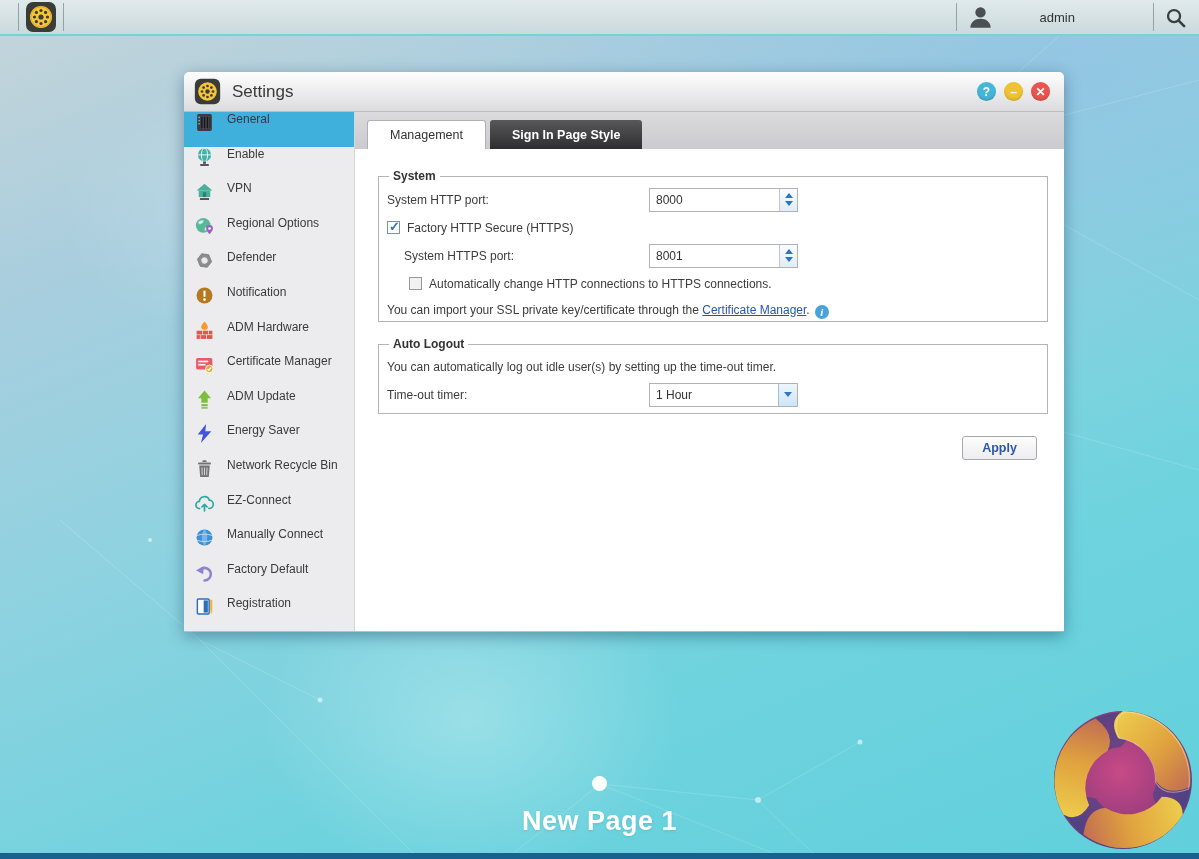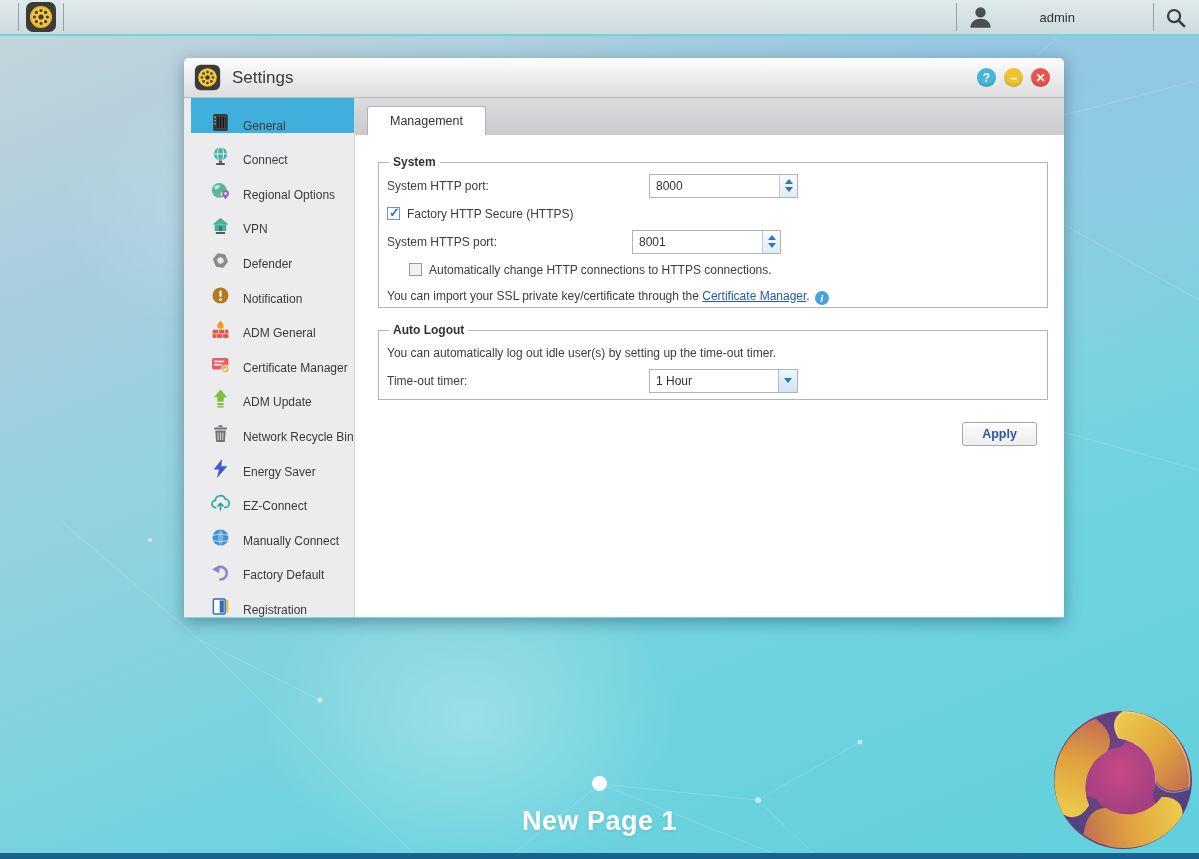--- a/index.html
+++ b/index.html
@@ -23,60 +23,60 @@
     background:linear-gradient(#e0eaeb,#ccdadd);
     border-bottom:2px solid #6fd5da; display:flex; align-items:center; z-index:30; }
   .tb-sep { width:1px; height:28px; background:#93a2a6; }
   .tb-appbtn { width:32px; height:32px; margin:0 6px; cursor:pointer; }
   .tb-right { margin-left:auto; display:flex; align-items:center; }
   .tb-user { display:flex; align-items:center; cursor:pointer; }
   .tb-username { font-size:13px; color:#333; margin-left:46px; margin-right:78px; }
   .tb-search { margin:0 12px 0 10px; cursor:pointer; display:flex; }
 
   
-  .window { position:absolute; left:184px; top:58px; width:880px; height:560px;
+  .window { position:absolute; left:184px; top:72px; width:880px; height:560px;
     border-radius:5px 5px 0 0; box-shadow:0 4px 16px rgba(0,40,70,.38); z-index:20; }
   .titlebar { height:40px; background:linear-gradient(#fefefe,#dcdcdf);
     border-radius:5px 5px 0 0; border-bottom:1px solid #bcbcc0;
     display:flex; align-items:center; padding:0 10px; }
   .window-title { font-size:17px; color:#3a3a3a; margin-left:11px; }
   .winbtns { margin-left:auto; display:flex; gap:8px; margin-right:4px; }
   .winbtn { width:19px; height:19px; border-radius:50%; color:#fff; font-size:12px;
     font-weight:bold; display:flex; align-items:center; justify-content:center;
     cursor:pointer; line-height:1; box-shadow:inset 0 -2px 2px rgba(0,0,0,.12); }
   .winbtn.help { background:#45b5d8; }
   .winbtn.min  { background:#eec231; }
   .winbtn.close{ background:#e9554e; }
 
   .window-body { display:flex; height:519px; }
   .sidebar { width:171px; background:#ececee; border-right:1px solid #d5d5d8;
     display:flex; flex-direction:column; }
-  .side-item { flex:1; display:flex; align-items:flex-end; padding-left:19px; gap:12px;
-    font-size:12px; color:#3a3a3e; cursor:pointer;margin-left:7px; }
+  .side-item { flex:1; display:flex; align-items:flex-start; padding-left:10px; gap:12px;
+    font-size:12px; color:#3a3a3e; cursor:pointer; }
   .side-item.selected { background:#3fafdc; }
   .side-item svg { width:21px; height:21px; flex:none; }
 
   .content { flex:1; display:flex; flex-direction:column; min-width:0; }
   .tabstrip { height:37px; background:linear-gradient(#dbdbde,#cbcbcf);
     display:flex; align-items:flex-end; padding-left:12px; }
   .tab { height:29px; display:flex; align-items:center; padding:0 22px;
     font-size:12.5px; cursor:pointer; border-radius:3px 3px 0 0; }
   .tab.active { background:#fff; color:#333; border:1px solid #b0b0b4; border-bottom:none; }
   .tab.dark { background:linear-gradient(#58585b,#2e2e30); color:#fff; font-weight:bold;
     margin-left:4px; }
   .panel { flex:1; background:#fff; padding:20px 20px 0 23px; position:relative; }
 
   fieldset { border:1px solid #b4b4b8; padding:2px 8px 0; width:670px; }
   legend { font-size:12px; font-weight:bold; color:#333; padding:0 4px; margin-left:2px; }
   fieldset.fs-system { height:153px; }
   fieldset.fs-logout { height:77px; margin-top:15px; }
   .frow { display:flex; align-items:center; min-height:29px; font-size:12px; color:#3c3c3c; }
   .frow.short { min-height:27px; }
   .flabel { width:262px; flex:none; }
-  .flabel.indent { width:245px; }
+  .flabel.indent { width:245px; margin-left:17px; }
 
   .spinbox, .selectbox { display:flex; width:149px; height:24px;
     border:1px solid #b2b2b6; background:#fff; }
   .spinbox input { flex:1; min-width:0; border:none; outline:none; padding:0 6px;
     font-size:12px; color:#333; font-family:inherit; }
   .spin-btns { width:18px; border-left:1px solid #c6c6ca;
     background:linear-gradient(#f9fcfe,#e0ecf5); display:flex; flex-direction:column;
     align-items:center; justify-content:center; gap:3px; cursor:pointer; }
   .arr-up { width:0; height:0; border-left:4px solid transparent;
     border-right:4px solid transparent; border-bottom:5px solid #2f74c0; }
@@ -223,40 +223,40 @@
         <span>General</span>
       </div>
       <div class="side-item">
         <svg viewBox="0 0 20 20">
           <circle cx="10" cy="7.5" r="6.3" fill="#45b2a8"></circle>
           <ellipse cx="10" cy="7.5" rx="2.9" ry="6.3" fill="none" stroke="#dff5f0" stroke-width="1"></ellipse>
           <line x1="3.7" y1="7.5" x2="16.3" y2="7.5" stroke="#dff5f0" stroke-width="1"></line>
           <rect x="8.6" y="13.8" width="2.8" height="2.2" fill="#55555a"></rect>
           <rect x="5.8" y="16.2" width="8.4" height="1.8" rx=".6" fill="#55555a"></rect>
         </svg>
-        <span>Connect</span>
+        <span>Enable</span>
+      </div>
+      <div class="side-item">
+        <svg viewBox="0 0 20 20">
+          <polygon points="10,2.5 17.5,9 2.5,9" fill="#49b09b"></polygon>
+          <rect x="4.5" y="9" width="11" height="6.3" fill="#49b09b"></rect>
+          <rect x="8.4" y="10.8" width="3.2" height="4.5" fill="#2e7f70"></rect>
+          <rect x="5.6" y="16.3" width="8.8" height="1.7" rx=".5" fill="#55555a"></rect>
+        </svg>
+        <span>VPN</span>
       </div>
       <div class="side-item">
         <svg viewBox="0 0 20 20">
           <circle cx="8.8" cy="9" r="7" fill="#58b898"></circle>
           <path d="M4 5.5 Q7 3 9.5 4.5 Q8.5 7.5 5.5 8 Q3.8 7.3 4 5.5Z" fill="#d4f0e2"></path>
           <path d="M10.5 11 Q13 10 13.5 12.5 Q12 14.5 10 13.5Z" fill="#d4f0e2"></path>
           <path d="M14.8 8.6a3.2 3.2 0 0 1 3.2 3.2c0 2.3-3.2 5.4-3.2 5.4s-3.2-3.1-3.2-5.4a3.2 3.2 0 0 1 3.2-3.2z" fill="#9a5fc0"></path>
           <circle cx="14.8" cy="11.9" r="1.2" fill="#fff"></circle>
         </svg>
         <span>Regional Options</span>
-      </div>
-      <div class="side-item">
-        <svg viewBox="0 0 20 20">
-          <polygon points="10,2.5 17.5,9 2.5,9" fill="#49b09b"></polygon>
-          <rect x="4.5" y="9" width="11" height="6.3" fill="#49b09b"></rect>
-          <rect x="8.4" y="10.8" width="3.2" height="4.5" fill="#2e7f70"></rect>
-          <rect x="5.6" y="16.3" width="8.8" height="1.7" rx=".5" fill="#55555a"></rect>
-        </svg>
-        <span>VPN</span>
       </div>
       <div class="side-item">
         <svg viewBox="0 0 20 20">
           <g transform="rotate(-22 10 10)">
             <polygon points="10,3 15.8,6.4 15.8,13.6 10,17 4.2,13.6 4.2,6.4" fill="#8d8d90" stroke="#6f6f73" stroke-width=".6"></polygon>
             <circle cx="10" cy="10" r="3" fill="#e9e9ec"></circle>
           </g>
         </svg>
         <span>Defender</span>
       </div>
@@ -273,61 +273,61 @@
           <path d="M10 1.5 C12 4 13.6 5.4 13.1 7.4 C12.8 8.8 11.5 9.4 10 9.4 C8.5 9.4 7.2 8.8 6.9 7.4 C6.4 5.4 8 4 10 1.5Z" fill="#f59b2c"></path>
           <g fill="#e2574b">
             <rect x="2.5" y="10.2" width="5.2" height="3.6"></rect>
               <rect x="8.4" y="10.2" width="5.2" height="3.6"></rect>
               <rect x="14.3" y="10.2" width="3.2" height="3.6"></rect>
             <rect x="2.5" y="14.4" width="3.1" height="3.6"></rect>
               <rect x="6.3" y="14.4" width="5.2" height="3.6"></rect>
               <rect x="12.2" y="14.4" width="5.3" height="3.6"></rect>
           </g>
         </svg>
-        <span>ADM General</span>
+        <span>ADM Hardware</span>
       </div>
       <div class="side-item">
         <svg viewBox="0 0 20 20">
           <rect x="2" y="3.8" width="15.5" height="11" rx="1.5" fill="#e85a68"></rect>
           <rect x="4" y="6.3" width="9.5" height="1.6" fill="#fff" opacity=".92"></rect>
           <rect x="4" y="9.4" width="7" height="1.6" fill="#fff" opacity=".92"></rect>
           <circle cx="14.6" cy="14.2" r="3.6" fill="#f0a52c" stroke="#fff" stroke-width=".9"></circle>
           <path d="M12.9 14.2l1.3 1.3 2.1-2.6" stroke="#fff" stroke-width="1.3" fill="none"></path>
         </svg>
         <span>Certificate Manager</span>
       </div>
       <div class="side-item">
         <svg viewBox="0 0 20 20">
           <polygon points="10,1.5 16.2,8.8 13,8.8 13,13 7,13 7,8.8 3.8,8.8" fill="#7cbf3e"></polygon>
           <rect x="7" y="14.4" width="6" height="2" fill="#7cbf3e"></rect>
           <rect x="7" y="17.3" width="6" height="1.4" fill="#7cbf3e"></rect>
         </svg>
         <span>ADM Update</span>
+      </div>
+      <div class="side-item">
+        <svg viewBox="0 0 20 20">
+          <polygon points="11.5,1 3.5,11 8.6,11 6.6,19 16.5,7.8 10.8,7.8" fill="#4156d8"></polygon>
+        </svg>
+        <span>Energy Saver</span>
       </div>
       <div class="side-item">
         <svg viewBox="0 0 20 20">
           <rect x="8" y="2.2" width="4" height="1.7" rx=".8" fill="#737377"></rect>
           <rect x="3.8" y="4.2" width="12.4" height="1.9" rx=".9" fill="#737377"></rect>
           <path d="M5 7.2h10l-.9 11H5.9z" fill="#737377"></path>
           <g stroke="#e9e9ec" stroke-width="1" opacity=".8">
             <line x1="7.6" y1="9" x2="7.9" y2="16.3"></line>
               <line x1="10" y1="9" x2="10" y2="16.3"></line>
               <line x1="12.4" y1="9" x2="12.1" y2="16.3"></line>
           </g>
         </svg>
         <span>Network Recycle Bin</span>
       </div>
       <div class="side-item">
         <svg viewBox="0 0 20 20">
-          <polygon points="11.5,1 3.5,11 8.6,11 6.6,19 16.5,7.8 10.8,7.8" fill="#4156d8"></polygon>
-        </svg>
-        <span>Energy Saver</span>
-      </div>
-      <div class="side-item">
-        <svg viewBox="0 0 20 20">
           <path d="M5.4 14.8a3.4 3.4 0 0 1-.3-6.8 4.9 4.9 0 0 1 9.5-1.2 3.7 3.7 0 0 1-.4 7.9" fill="none" stroke="#2ba8a0" stroke-width="1.6" stroke-linecap="round"></path>
           <path d="M10 17v-6.2M10 10.8l-2.4 2.4M10 10.8l2.4 2.4" stroke="#2ba8a0" stroke-width="1.6" fill="none" stroke-linecap="round"></path>
         </svg>
         <span>EZ-Connect</span>
       </div>
       <div class="side-item">
         <svg viewBox="0 0 20 20">
           <circle cx="10" cy="10" r="7.6" fill="#3e8fd4"></circle>
           <path d="M10 2.4 C13.5 5 13.5 15 10 17.6 C6.5 15 6.5 5 10 2.4Z" fill="#7ab8e8" opacity=".9"></path>
           <path d="M2.6 8.2 Q10 5.5 17.4 8.2" stroke="#cfe6f8" stroke-width="1" fill="none" opacity=".8"></path>
@@ -349,20 +349,21 @@
           <rect x="15.4" y="3.6" width="2" height="10.4" fill="#f0b42c"></rect>
           <polygon points="15.4,14 17.4,14 16.4,17.4" fill="#f0b42c"></polygon>
         </svg>
         <span>Registration</span>
       </div>
     </div>
 
     <div class="content">
       <div class="tabstrip">
         <div class="tab active">Management</div>
+        <div class="tab dark">Sign In Page Style</div>
       </div>
       <div class="panel">
 
         <fieldset class="fs-system">
           <legend>System</legend>
           <div class="frow">
             <span class="flabel">System HTTP port:</span>
             <div class="spinbox">
               <input value="8000" style="">
               <div class="spin-btns">

